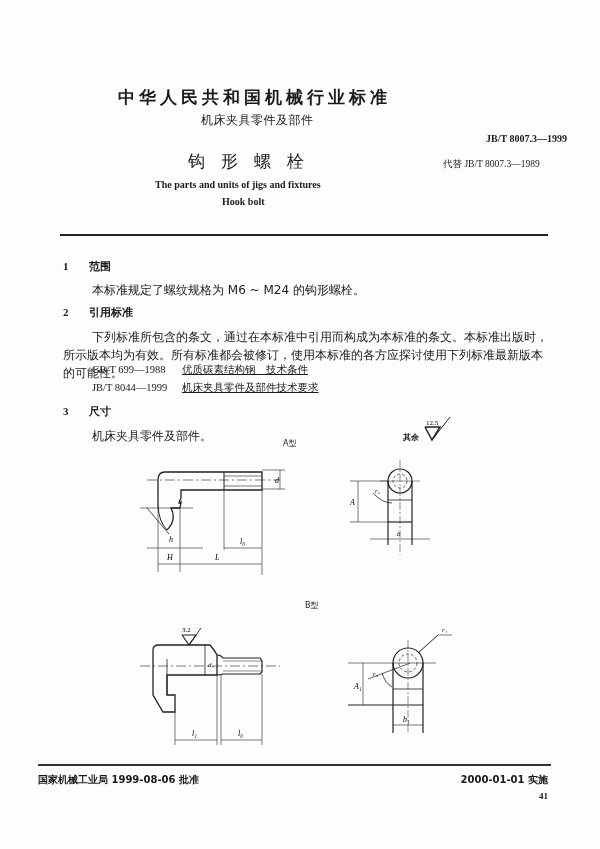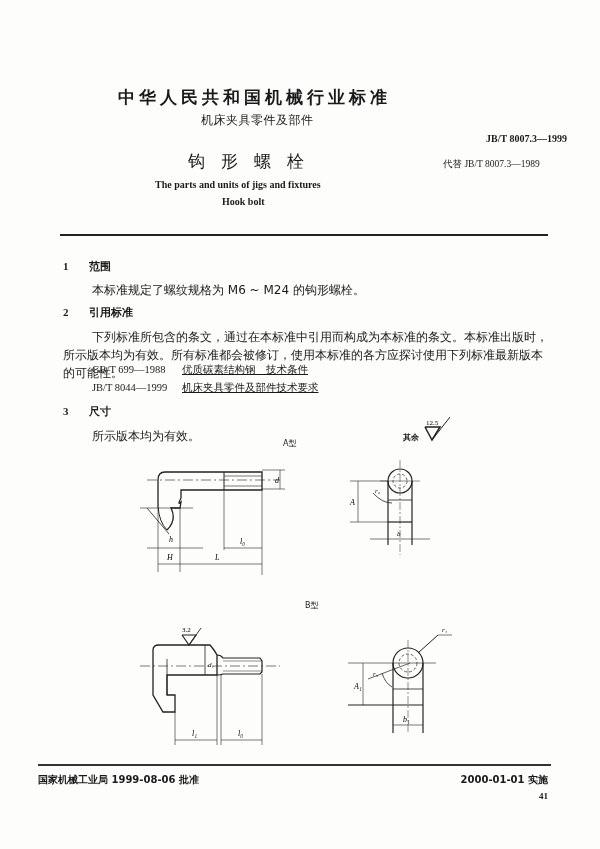--- a/index.html
+++ b/index.html
@@ -52,21 +52,21 @@
 <div class="abs ref-line" style="left:92px; top:363px;">
   <span class="ref-code">GB/T  699—1988</span><span>优质碳素结构钢　技术条件</span>
 </div>
 <div class="abs ref-line" style="left:92px; top:381px;">
   <span class="ref-code">JB/T  8044—1999</span><span>机床夹具零件及部件技术要求</span>
 </div>
 
 <div class="abs sec-head" style="left:63px; top:404px;">
   <span class="sec-num">3</span><span>尺寸</span>
 </div>
-<div class="abs body-text" style="left:92px; top:428px;">所示版本均为有效。</div>
+<div class="abs body-text" style="left:92px; top:428px;">机床夹具零件及部件。</div>
 
 <div class="abs fig-label" style="left:403px; top:432px; font-weight:bold;">其余</div>
 <svg class="abs" style="left:420px; top:415px;" width="40" height="30">
   <text x="6" y="10" font-size="7" style="font-style:normal">12.5</text>
   <polyline points="5,12 20,12 12,25 5,12" fill="none" stroke="#222" stroke-width="1.5"></polyline>
   <line x1="12" y1="25" x2="30" y2="2" stroke="#222" stroke-width="1"></line>
 </svg>
 
 <div class="abs fig-label" style="left:283px; top:438px;">A型</div>
 

